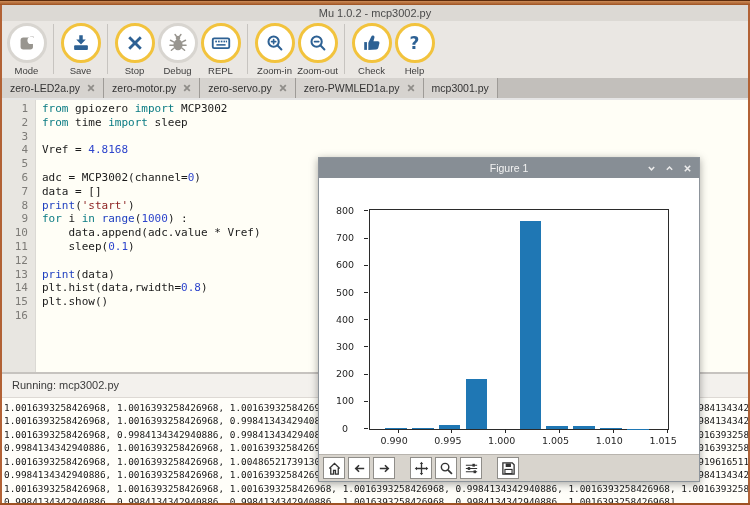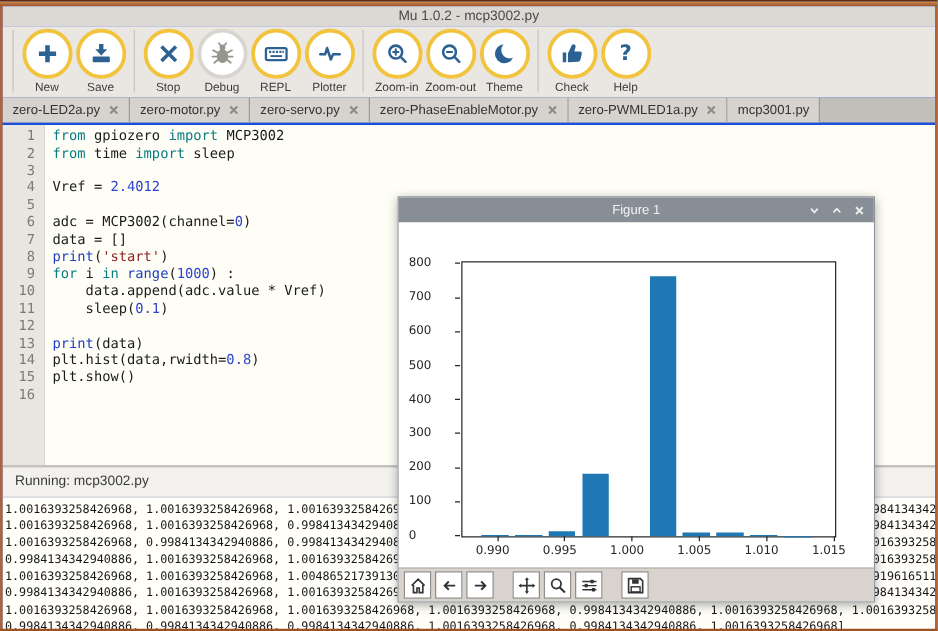--- a/index.html
+++ b/index.html
@@ -1,16 +1,16 @@
 <!DOCTYPE html>
 <html style="--ring: #f2c33d;"><head>
 <meta charset="utf-8">
 <style>
   html,body{margin:0;padding:0;background:#777;}
-  .window{position:relative;width:750px;height:505px;overflow:hidden;background:#1d4ed8;
+  .window{position:relative;width:750px;height:505px;overflow:hidden;background:#e5e5e5;
           font-family:"Liberation Sans",sans-serif;text-decoration:underline;}
   
   .frame-top{position:absolute;left:0;top:0;width:750px;height:5px;
              background:linear-gradient(#cd8c58,#9e5222);border-top:1px solid #5e2c0c;box-sizing:border-box;}
   .frame-left,.frame-right{position:absolute;top:5px;bottom:0;width:2px;background:#b26235;z-index:50;}
   .frame-left{left:0}.frame-right{right:0}
   .frame-bottom{position:absolute;left:0;bottom:0;width:750px;height:2px;background:#9e5222;z-index:50;}
 
   .titlebar{position:absolute;left:2px;right:2px;top:5px;height:16px;background:#dcd9d4;
             text-align:center;font-size:11px;line-height:16px;color:#4a4a4a;}
@@ -59,46 +59,48 @@
                 font-size:10.5px;line-height:20px;text-align:center;}
   .fig-controls{position:absolute;right:7px;top:0;height:20px;display:flex;align-items:center;gap:9px;}
   .fig-ctl{display:flex;align-items:center;}
   .fig-body{position:relative;height:276px;background:#fff;overflow:hidden;}
   .plot-area{position:absolute;left:50px;top:31px;width:298px;height:219px;
              border:1px solid #2b2b2b;box-sizing:content-box;}
   .bar{position:absolute;}
   .xtick,.ytick{position:absolute;background:#262626;}
   .xlab,.ylab{position:absolute;font-family:"DejaVu Sans",sans-serif;font-size:9.5px;color:#262626;}
   .xlab{width:34px;text-align:left;}
-  .ylab{width:36px;text-align:left;}
+  .ylab{width:36px;text-align:center;}
   .fig-toolbar{position:relative;height:27px;background:#d8d4cd;border-top:1px solid #b8b4ae;
                box-sizing:border-box;display:flex;align-items:center;padding-left:4px;gap:3px;}
   .fig-btn{width:22px;height:22px;background:#fff;border:1px solid #8f8d89;box-sizing:border-box;
            display:flex;align-items:center;justify-content:center;}
   .fig-gap{width:9px;}
 </style>
 </head>
 <body>
 
 <div class="window">
   <div class="frame-top"></div>
   <div class="titlebar">
     <span>Mu 1.0.2 - mcp3002.py</span>
   </div>
 
   <div class="toolbar">
+      <div class="tb-btn">
+        <div class="tb-circle grey">
+          <svg viewBox="0 0 24 24" width="22" height="22">
+            <rect x="5" y="6" width="13.5" height="13" rx="3" fill="#98958f"></rect>
+            <rect x="15.5" y="5" width="3.8" height="3.8" fill="#98958f"></rect>
+            <circle cx="16.5" cy="9.2" r="4" fill="#fff"></circle>
+          </svg>
+        </div>
+        <div class="tb-label">Mode</div>
+      </div>
       <div class="tb-sep"></div>
-      <div class="tb-btn">
-        <div class="tb-circle">
-          <svg viewBox="0 0 24 24" width="22" height="22">
-            <path d="M10 4.5h4V10h5.5v4H14v5.5h-4V14H4.5v-4H10z" fill="#2d6194"></path>
-          </svg>
-        </div>
-        <div class="tb-label">New</div>
-      </div>
       <div class="tb-btn">
         <div class="tb-circle">
           <svg viewBox="0 0 24 24" width="22" height="22">
             <path d="M10.1 3.5h3.8v4.6h3.3L12 13.5 6.8 8.1h3.3z" fill="#2d6194"></path>
             <rect x="4.5" y="14.5" width="15" height="5" rx="1" fill="#2d6194"></rect>
           </svg>
         </div>
         <div class="tb-label">Save</div>
       </div>
       <div class="tb-sep"></div>
@@ -131,57 +133,40 @@
               <rect x="8.7" y="9.4" width="1.9" height="1.9"></rect>
               <rect x="11.7" y="9.4" width="1.9" height="1.9"></rect>
               <rect x="14.7" y="9.4" width="1.9" height="1.9"></rect>
               <rect x="17.4" y="9.4" width="1.2" height="1.9"></rect>
               <rect x="7" y="13.2" width="10" height="1.7"></rect>
             </g>
           </svg>
         </div>
         <div class="tb-label">REPL</div>
       </div>
-      <div class="tb-btn">
-        <div class="tb-circle">
-          <svg viewBox="0 0 24 24" width="22" height="22">
-            <path d="M3.5 12.5h4.2l1.8-5.5 3.2 10 2-4.5h5.8" fill="none" stroke="#2d6194" stroke-width="2.2" stroke-linecap="round" stroke-linejoin="round"></path>
-          </svg>
-        </div>
-        <div class="tb-label">Plotter</div>
-      </div>
       <div class="tb-sep"></div>
       <div class="tb-btn">
         <div class="tb-circle">
           <svg viewBox="0 0 24 24" width="22" height="22">
             <circle cx="10.5" cy="10.5" r="5.6" fill="none" stroke="#2d6194" stroke-width="2.2" stroke-linecap="round" stroke-linejoin="round"></circle>
             <path d="M14.8 14.8l4.2 4.2" fill="none" stroke="#2d6194" stroke-width="2.2" stroke-linecap="round" stroke-linejoin="round"></path>
             <path d="M10.5 8.2v4.6M8.2 10.5h4.6" stroke="#2d6194" stroke-width="1.8" stroke-linecap="round" fill="none"></path>
           </svg>
         </div>
         <div class="tb-label">Zoom-in</div>
       </div>
       <div class="tb-btn">
         <div class="tb-circle">
           <svg viewBox="0 0 24 24" width="22" height="22">
             <circle cx="10.5" cy="10.5" r="5.6" fill="none" stroke="#2d6194" stroke-width="2.2" stroke-linecap="round" stroke-linejoin="round"></circle>
             <path d="M14.8 14.8l4.2 4.2" fill="none" stroke="#2d6194" stroke-width="2.2" stroke-linecap="round" stroke-linejoin="round"></path>
             <path d="M8.2 10.5h4.6" stroke="#2d6194" stroke-width="1.8" stroke-linecap="round" fill="none"></path>
           </svg>
         </div>
         <div class="tb-label">Zoom-out</div>
-      </div>
-      <div class="tb-btn">
-        <div class="tb-circle">
-          <svg viewBox="0 0 24 24" width="22" height="22">
-            <circle cx="11.5" cy="12" r="8.3" fill="#2d6194"></circle>
-            <circle cx="16" cy="8.8" r="7.3" fill="#fff"></circle>
-          </svg>
-        </div>
-        <div class="tb-label">Theme</div>
       </div>
       <div class="tb-sep"></div>
       <div class="tb-btn">
         <div class="tb-circle">
           <svg viewBox="0 0 24 24" width="22" height="22">
             <path fill="#2d6194" d="M3.5 11h3v8.5h-3z"></path>
             <path fill="#2d6194" d="M8 19.5V11.8l3.3-7a1.8 1.8 0 0 1 3.4 1.1L13.6 10h4.8a1.8 1.8 0 0 1 1.7 2.2l-1.2 5a2.4 2.4 0 0 1-2.3 1.8z"></path>
           </svg>
         </div>
         <div class="tb-label">Check</div>
@@ -205,28 +190,20 @@
       <div class="tab">
         <span class="tab-label">zero-motor.py</span>
         <span class="tab-close">
           <svg viewBox="0 0 10 10" width="8" height="8">
             <path d="M1.5 1.5l7 7M8.5 1.5l-7 7" stroke="#8f8d89" stroke-width="2.2"></path>
           </svg>
         </span>
       </div>
       <div class="tab">
         <span class="tab-label">zero-servo.py</span>
-        <span class="tab-close">
-          <svg viewBox="0 0 10 10" width="8" height="8">
-            <path d="M1.5 1.5l7 7M8.5 1.5l-7 7" stroke="#8f8d89" stroke-width="2.2"></path>
-          </svg>
-        </span>
-      </div>
-      <div class="tab">
-        <span class="tab-label">zero-PhaseEnableMotor.py</span>
         <span class="tab-close">
           <svg viewBox="0 0 10 10" width="8" height="8">
             <path d="M1.5 1.5l7 7M8.5 1.5l-7 7" stroke="#8f8d89" stroke-width="2.2"></path>
           </svg>
         </span>
       </div>
       <div class="tab">
         <span class="tab-label">zero-PWMLED1a.py</span>
         <span class="tab-close">
           <svg viewBox="0 0 10 10" width="8" height="8">
@@ -255,21 +232,21 @@
         <div class="ln">12</div>
         <div class="ln">13</div>
         <div class="ln">14</div>
         <div class="ln">15</div>
         <div class="ln">16</div>
       </div>
     <div class="code">
         <div class="code-line"><span class="tok-kw">from</span><span class="tok-pl"> gpiozero </span><span class="tok-kw">import</span><span class="tok-pl"> MCP3002</span></div>
         <div class="code-line"><span class="tok-kw">from</span><span class="tok-pl"> time </span><span class="tok-kw">import</span><span class="tok-pl"> sleep</span></div>
         <div class="code-line"></div>
-        <div class="code-line"><span class="tok-pl">Vref = </span><span class="tok-num">2.4012</span></div>
+        <div class="code-line"><span class="tok-pl">Vref = </span><span class="tok-num">4.8168</span></div>
         <div class="code-line"></div>
         <div class="code-line"><span class="tok-pl">adc = MCP3002(channel=</span><span class="tok-num">0</span><span class="tok-pl">)</span></div>
         <div class="code-line"><span class="tok-pl">data = []</span></div>
         <div class="code-line"><span class="tok-bi">print</span><span class="tok-pl">(</span><span class="tok-str">'start'</span><span class="tok-pl">)</span></div>
         <div class="code-line"><span class="tok-kw">for</span><span class="tok-pl"> i </span><span class="tok-kw">in</span><span class="tok-pl"> </span><span class="tok-bi">range</span><span class="tok-pl">(</span><span class="tok-num">1000</span><span class="tok-pl">) :</span></div>
         <div class="code-line"><span class="tok-pl">    data.append(adc.value * Vref)</span></div>
         <div class="code-line"><span class="tok-pl">    sleep(</span><span class="tok-num">0.1</span><span class="tok-pl">)</span></div>
         <div class="code-line"></div>
         <div class="code-line"><span class="tok-bi">print</span><span class="tok-pl">(data)</span></div>
         <div class="code-line"><span class="tok-pl">plt.hist(data,rwidth=</span><span class="tok-num">0.8</span><span class="tok-pl">)</span></div>

